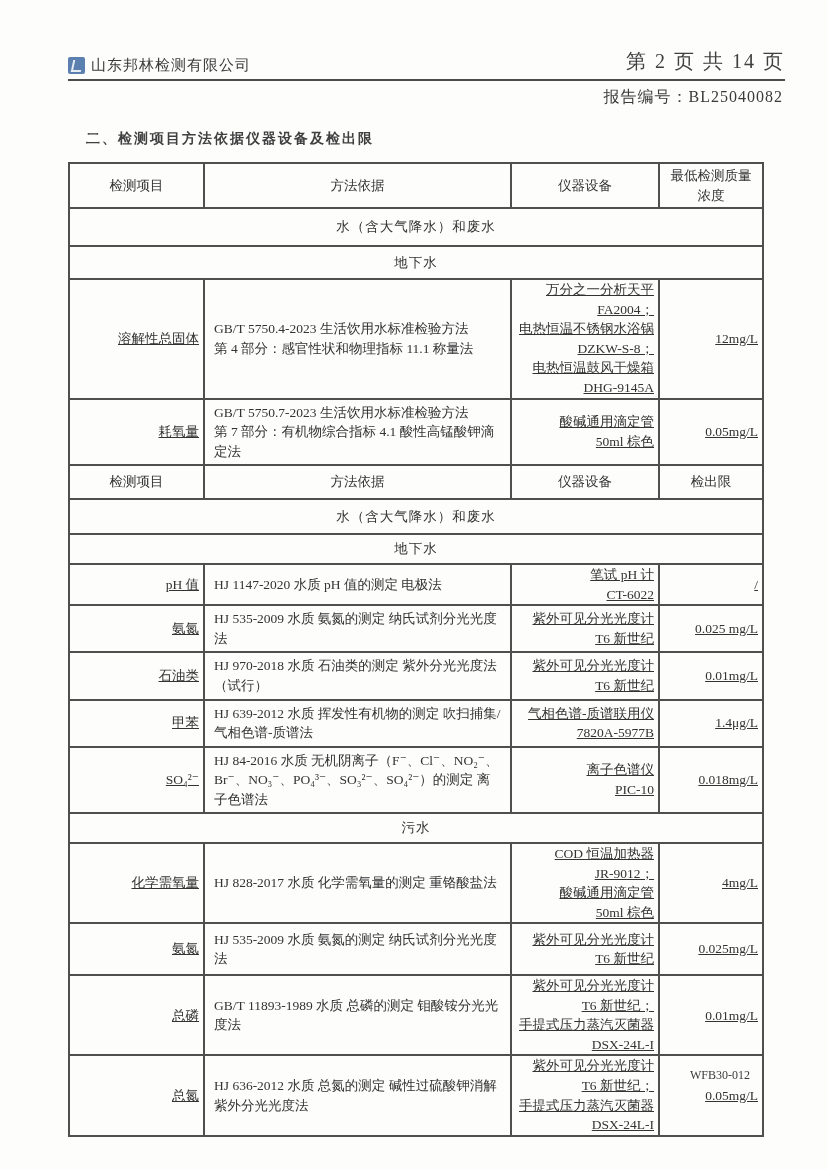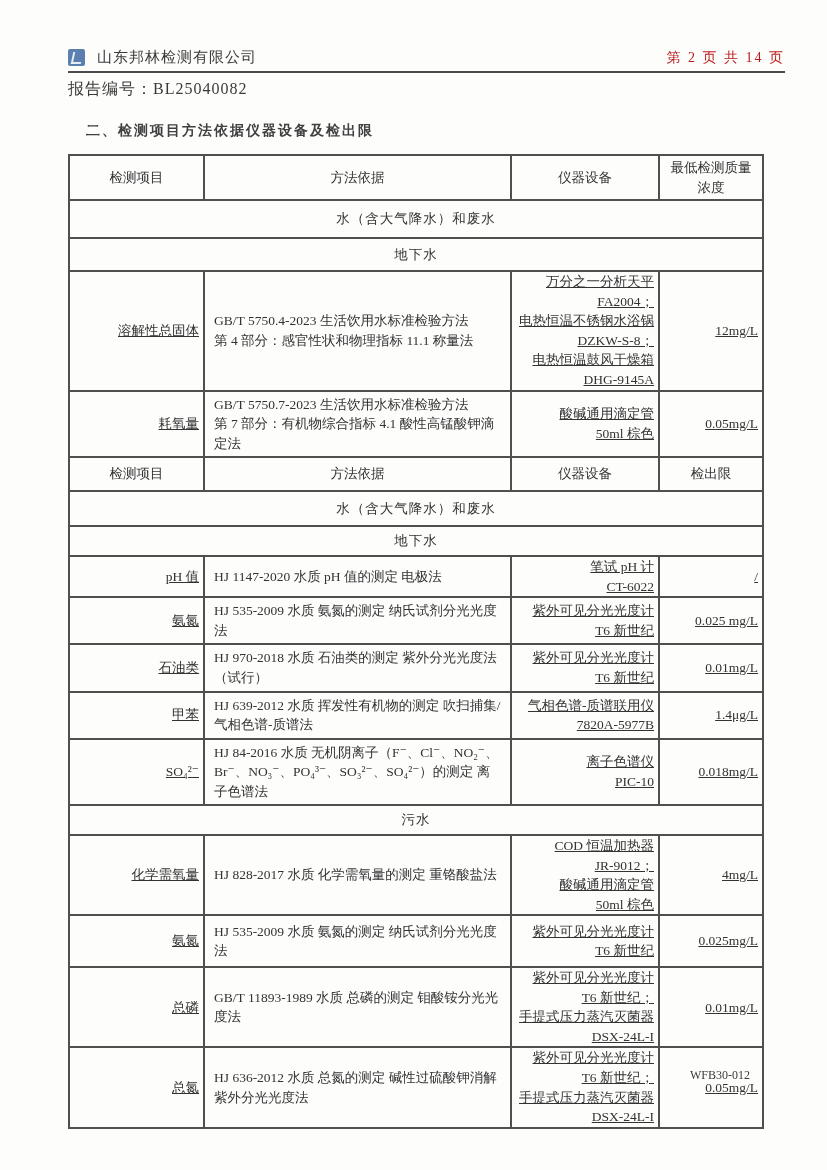--- a/index.html
+++ b/index.html
@@ -8,32 +8,32 @@
     width: 827px; height: 1170px;
     background: #fdfdfc;
     font-family: "Liberation Serif", "DejaVu Serif", serif;
     color: #2e2e2e;
     position: relative;
   }
   .page { position: absolute; left: 68px; top: 48px; width: 717px; }
 
   
   .hdr-top { display: flex; justify-content: space-between; align-items: flex-end; padding-bottom: 4px; }
-  .company { display: flex; align-items: center; gap: 12px; font-size: 15px; letter-spacing: 1px; color: #3a3a3a; }
+  .company { display: flex; align-items: center; gap: 6px; font-size: 15px; letter-spacing: 1px; color: #3a3a3a; }
   .logo {
     width: 17px; height: 17px; background: #5b7fae; border-radius: 2px;
     display: inline-block; position: relative; flex: 0 0 auto;
   }
   .logo::after {
     content: ""; position: absolute; left: 4px; top: 3px; width: 8px; height: 10px;
     border-left: 2px solid #e8edf4; border-bottom: 2px solid #e8edf4; transform: skewX(-12deg);
   }
-  .pageno { font-size: 14px; color: #b91c1c; letter-spacing: 2px; }
+  .pageno { font-size: 20px; color: #404040; letter-spacing: 2px; }
   .hdr-rule { border-top: 2px solid #4c4c4c; }
-  .report-no { font-size: 16px; color: #3a3a3a; padding: 6px 2px 0 0; letter-spacing: 1px; }
+  .report-no { text-align: right; font-size: 16px; color: #3a3a3a; padding: 6px 2px 0 0; letter-spacing: 1px; }
 
   
   .title { margin: 22px 0 14px 18px; font-size: 14px; font-weight: bold; color: #404040; letter-spacing: 2px; }
 
   
   table.main { border-collapse: collapse; width: 694px; table-layout: fixed; }
   table.main td, table.main th {
     border: 2px solid #4f4f4f;
     font-size: 13.5px;
     color: #333;

